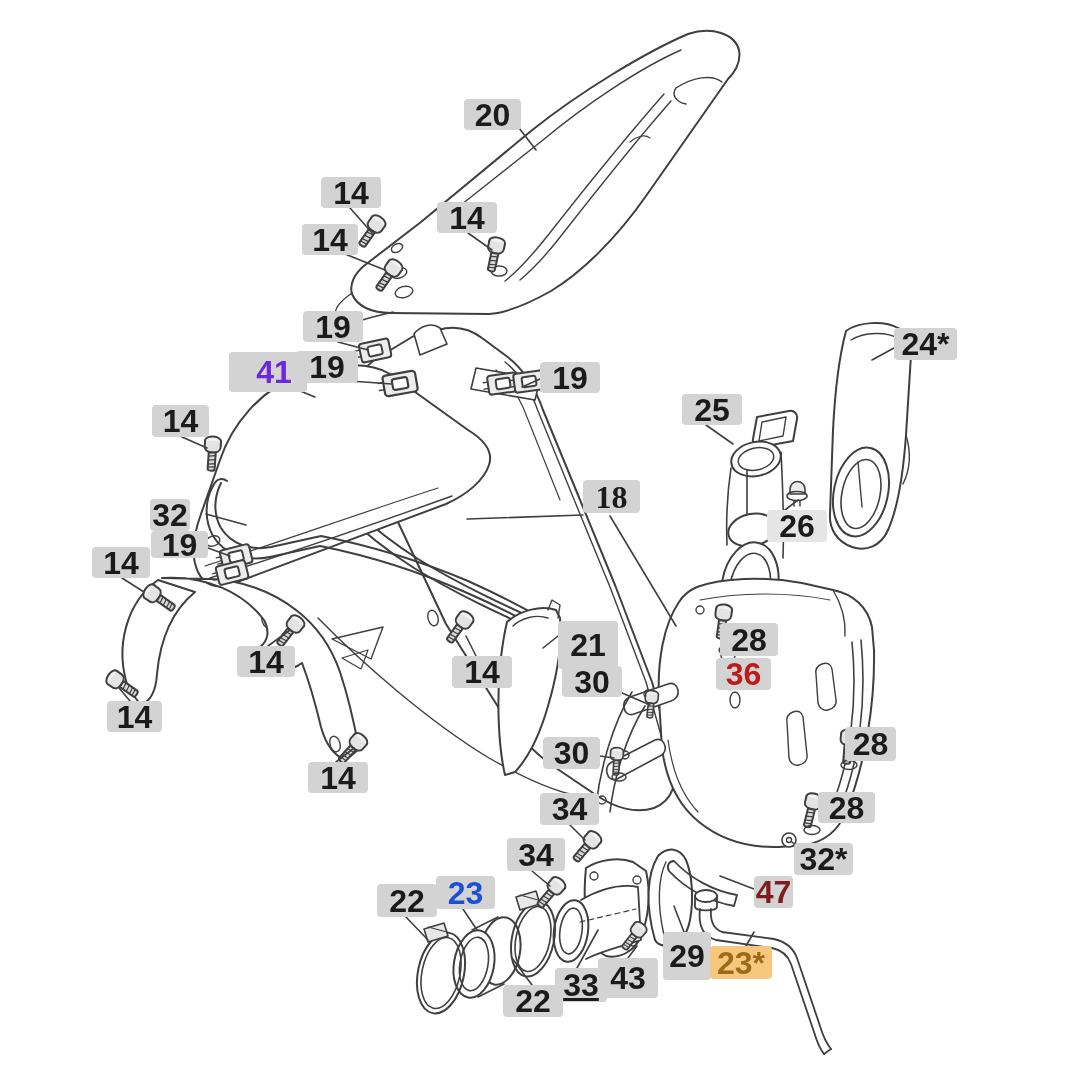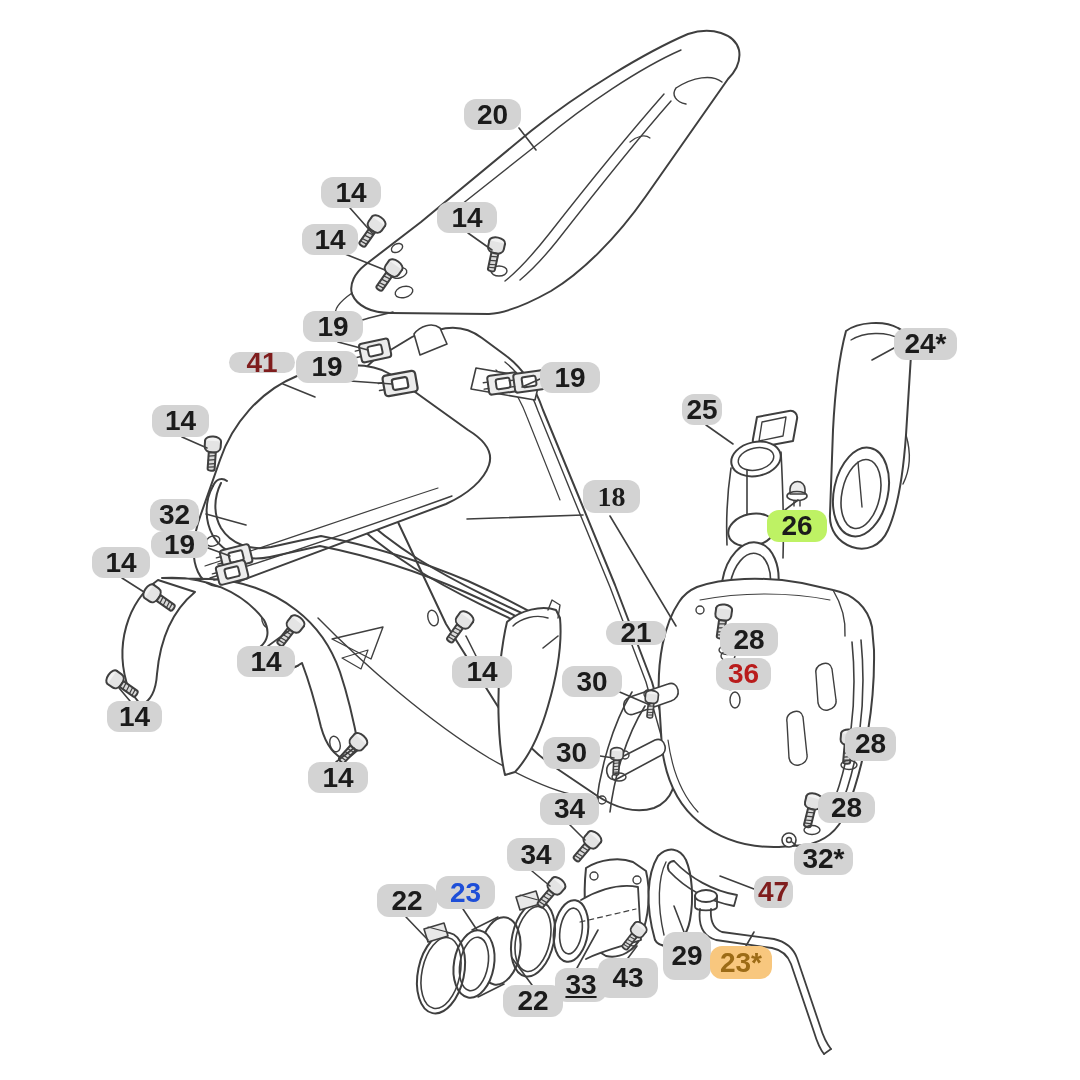--- a/index.html
+++ b/index.html
@@ -1,20 +1,20 @@
 <!DOCTYPE html>
 <html><head>
 <meta charset="utf-8">
 <style>
   html,body{margin:0;padding:0;background:#fff;}
   #stage{position:relative;width:1080px;height:1080px;background:#fff;overflow:hidden;
          font-family:"Liberation Sans", sans-serif;}
   #art{position:absolute;left:0;top:0;}
   .callout{position:absolute;display:flex;align-items:center;justify-content:center;
-           border-radius:12px;font-weight:bold;font-size:28px;line-height:1;
+           border-radius:4px;font-weight:bold;font-size:32px;line-height:1;
            letter-spacing:0px;cursor:pointer;user-select:none;}
 </style>
 </head>
 <body>
 
 <div id="stage">
 
 <svg id="art" width="1080" height="1080" viewBox="0 0 1080 1080" fill="none" stroke="#3f3f3f" stroke-width="2" stroke-linecap="round" stroke-linejoin="round">
 
   <defs>
@@ -281,36 +281,36 @@
     <path d="M746,946 L754,932"></path>
   </g>
 </svg>
 
 <div id="labels">
       <div class="callout" style="left: 464px; top: 99px; width: 57px; height: 31px; background: rgb(211, 211, 211); color: rgb(27, 27, 27);">20</div>
       <div class="callout" style="left: 321px; top: 177px; width: 60px; height: 31px; background: rgb(211, 211, 211); color: rgb(27, 27, 27);">14</div>
       <div class="callout" style="left: 302px; top: 224px; width: 56px; height: 31px; background: rgb(211, 211, 211); color: rgb(27, 27, 27);">14</div>
       <div class="callout" style="left: 437px; top: 202px; width: 60px; height: 31px; background: rgb(211, 211, 211); color: rgb(27, 27, 27);">14</div>
       <div class="callout" style="left: 303px; top: 311px; width: 60px; height: 31px; background: rgb(211, 211, 211); color: rgb(27, 27, 27);">19</div>
-      <div class="callout" style="left: 229px; top: 352px; width: 66px; height: 21px; background: rgb(211, 211, 211); color: #7f1d1d;">41</div>
+      <div class="callout" style="left: 229px; top: 352px; width: 66px; height: 40px; background: rgb(211, 211, 211); color: #6d28d9; padding-left: 12px;">41</div>
       <div class="callout" style="left: 296px; top: 351px; width: 62px; height: 32px; background: rgb(211, 211, 211); color: rgb(27, 27, 27);">19</div>
       <div class="callout" style="left: 540px; top: 362px; width: 60px; height: 31px; background: rgb(211, 211, 211); color: rgb(27, 27, 27);">19</div>
       <div class="callout" style="left: 152px; top: 405px; width: 57px; height: 32px; background: rgb(211, 211, 211); color: rgb(27, 27, 27);">14</div>
-      <div class="callout" style="left: 150px; top: 499px; width: 49px; height: 32px; background: rgb(211, 211, 211); color: rgb(27, 27, 27);">32</div>
+      <div class="callout" style="left: 150px; top: 499px; width: 40px; height: 32px; background: rgb(211, 211, 211); color: rgb(27, 27, 27);">32</div>
       <div class="callout" style="left: 151px; top: 531px; width: 57px; height: 27px; background: rgb(211, 211, 211); color: rgb(27, 27, 27);">19</div>
       <div class="callout" style="left: 92px; top: 547px; width: 58px; height: 31px; background: rgb(211, 211, 211); color: rgb(27, 27, 27);">14</div>
       <div class="callout" style="left: 237px; top: 646px; width: 58px; height: 31px; background: rgb(211, 211, 211); color: rgb(27, 27, 27);">14</div>
       <div class="callout" style="left: 452px; top: 656px; width: 60px; height: 32px; background: rgb(211, 211, 211); color: rgb(27, 27, 27);">14</div>
       <div class="callout" style="left: 107px; top: 701px; width: 55px; height: 31px; background: rgb(211, 211, 211); color: rgb(27, 27, 27);">14</div>
       <div class="callout" style="left: 308px; top: 762px; width: 60px; height: 31px; background: rgb(211, 211, 211); color: rgb(27, 27, 27);">14</div>
       <div class="callout" style="left: 583px; top: 480px; width: 57px; height: 33px; background: rgb(211, 211, 211); color: rgb(27, 27, 27); font-family: Liberation Serif, serif;">18</div>
       <div class="callout" style="left: 894px; top: 328px; width: 63px; height: 32px; background: rgb(211, 211, 211); color: rgb(27, 27, 27);">24*</div>
-      <div class="callout" style="left: 682px; top: 394px; width: 40px; height: 31px; background: rgb(211, 211, 211); color: rgb(27, 27, 27);">25</div>
-      <div class="callout" style="left: 767px; top: 510px; width: 60px; height: 32px; background: #bef264; color: rgb(27, 27, 27);">26</div>
-      <div class="callout" style="left: 558px; top: 621px; width: 60px; height: 24px; background: rgb(211, 211, 211); color: rgb(27, 27, 27); margin-left: 48px;">21</div>
+      <div class="callout" style="left: 682px; top: 394px; width: 60px; height: 31px; background: rgb(211, 211, 211); color: rgb(27, 27, 27);">25</div>
+      <div class="callout" style="left: 767px; top: 510px; width: 60px; height: 32px; background: #e5e5e5; color: rgb(27, 27, 27);">26</div>
+      <div class="callout" style="left: 558px; top: 621px; width: 60px; height: 48px; background: rgb(211, 211, 211); color: rgb(27, 27, 27);">21</div>
       <div class="callout" style="left: 720px; top: 623px; width: 58px; height: 33px; background: rgb(211, 211, 211); color: rgb(27, 27, 27);">28</div>
       <div class="callout" style="left: 716px; top: 658px; width: 55px; height: 32px; background: rgb(211, 211, 211); color: #b91c1c;">36</div>
       <div class="callout" style="left: 562px; top: 666px; width: 60px; height: 31px; background: rgb(211, 211, 211); color: rgb(27, 27, 27);">30</div>
       <div class="callout" style="left: 543px; top: 737px; width: 57px; height: 32px; background: rgb(211, 211, 211); color: rgb(27, 27, 27);">30</div>
       <div class="callout" style="left: 845px; top: 727px; width: 51px; height: 34px; background: rgb(211, 211, 211); color: rgb(27, 27, 27);">28</div>
       <div class="callout" style="left: 818px; top: 792px; width: 57px; height: 31px; background: rgb(211, 211, 211); color: rgb(27, 27, 27);">28</div>
       <div class="callout" style="left: 794px; top: 843px; width: 59px; height: 32px; background: rgb(211, 211, 211); color: rgb(27, 27, 27);">32*</div>
       <div class="callout" style="left: 754px; top: 876px; width: 39px; height: 32px; background: rgb(211, 211, 211); color: #7f1d1d;">47</div>
       <div class="callout" style="left: 540px; top: 793px; width: 59px; height: 32px; background: rgb(211, 211, 211); color: rgb(27, 27, 27);">34</div>
       <div class="callout" style="left: 507px; top: 838px; width: 58px; height: 33px; background: rgb(211, 211, 211); color: rgb(27, 27, 27);">34</div>

